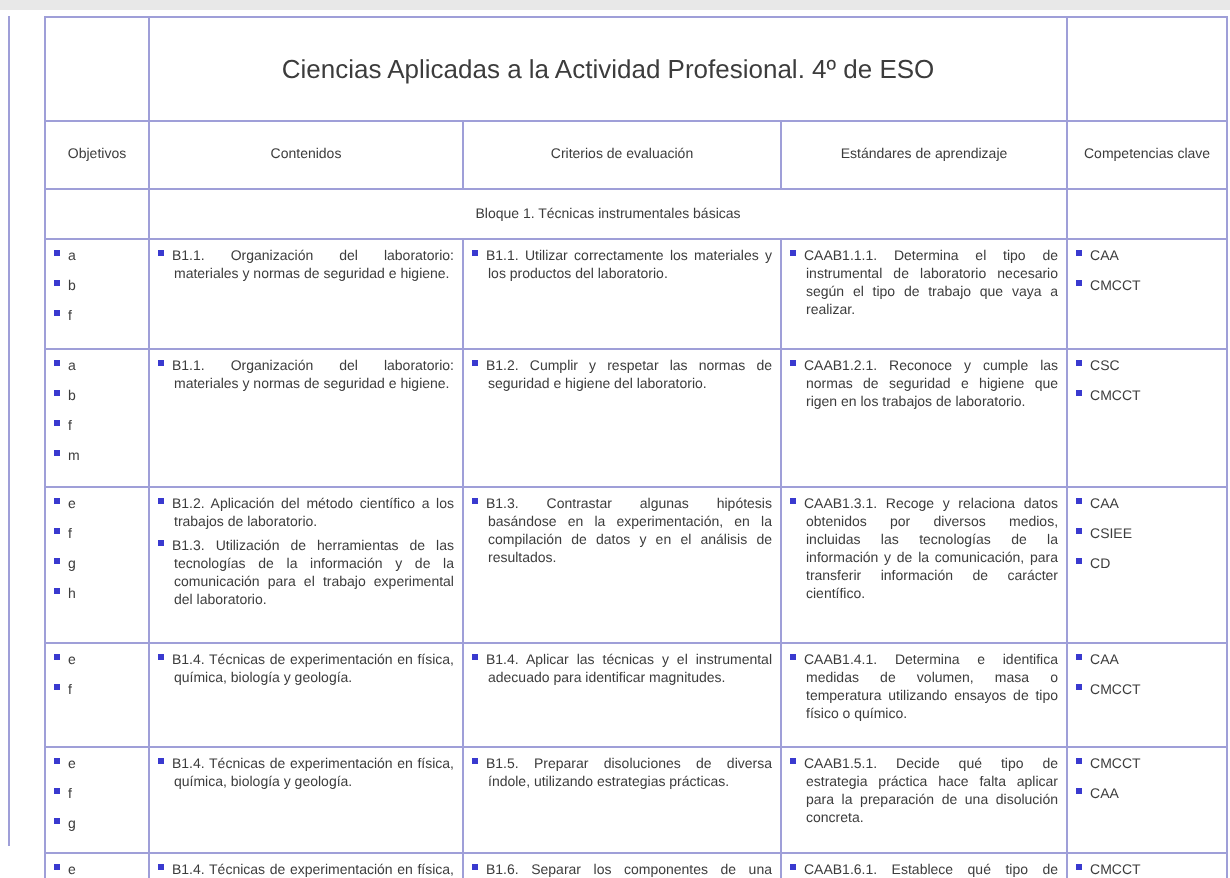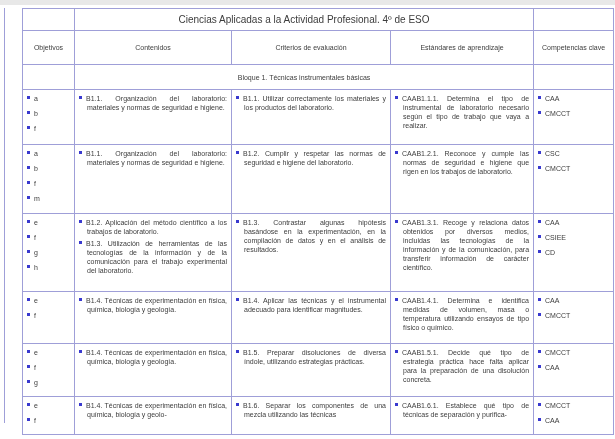--- a/index.html
+++ b/index.html
@@ -17,21 +17,21 @@
   .left-frag{position:absolute;left:4px;top:8px;width:1px;height:415px;background:var(--border);}
   table.curr{
     position:absolute;left:22px;top:8px;width:591px;
     border-collapse:collapse;table-layout:fixed;
   }
   table.curr td{
     border:1px solid var(--border);
     font-size:7px;line-height:9px;color:var(--text);
     padding:3px 4px;vertical-align:top;overflow:hidden;
   }
-  tr.title-row td{height:17px;text-align:center;vertical-align:middle;font-size:10px;padding:2px;}
+  tr.title-row td{height:17px;text-align:center;vertical-align:middle;font-size:13px;padding:17px;}
   tr.header-row td{height:29px;text-align:center;vertical-align:middle;padding:2px;}
   tr.block-row td{height:20px;text-align:center;vertical-align:middle;padding:2px;}
   td .item{position:relative;padding-left:8px;text-indent:-8px;margin:1px 0 3px 0;}
   td .item::before{
     content:"";display:inline-block;width:3px;height:3px;
     background:var(--bullet);margin-right:4px;vertical-align:2px;
   }
   td.c-text .item{text-align:justify;}
   td.c-obj .item,td.c-comp .item{margin-bottom:6px;}
 </style>

